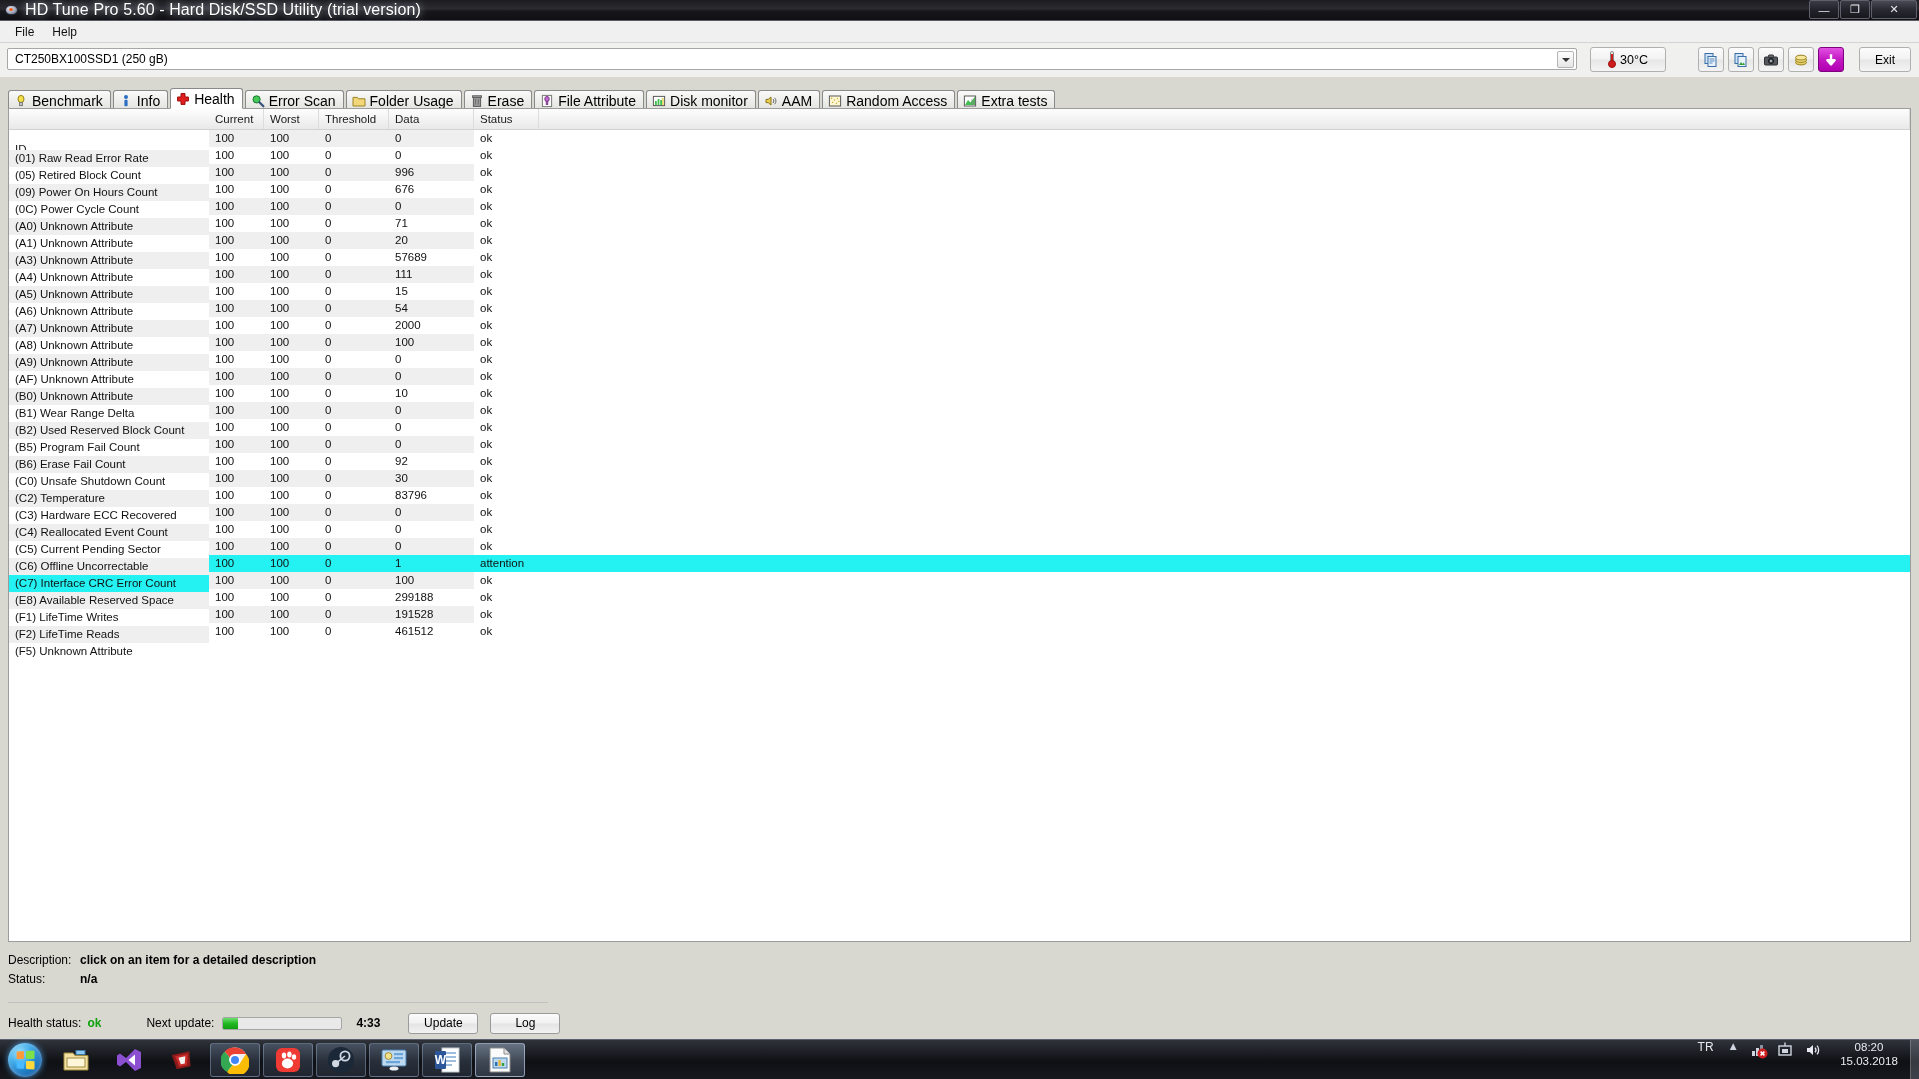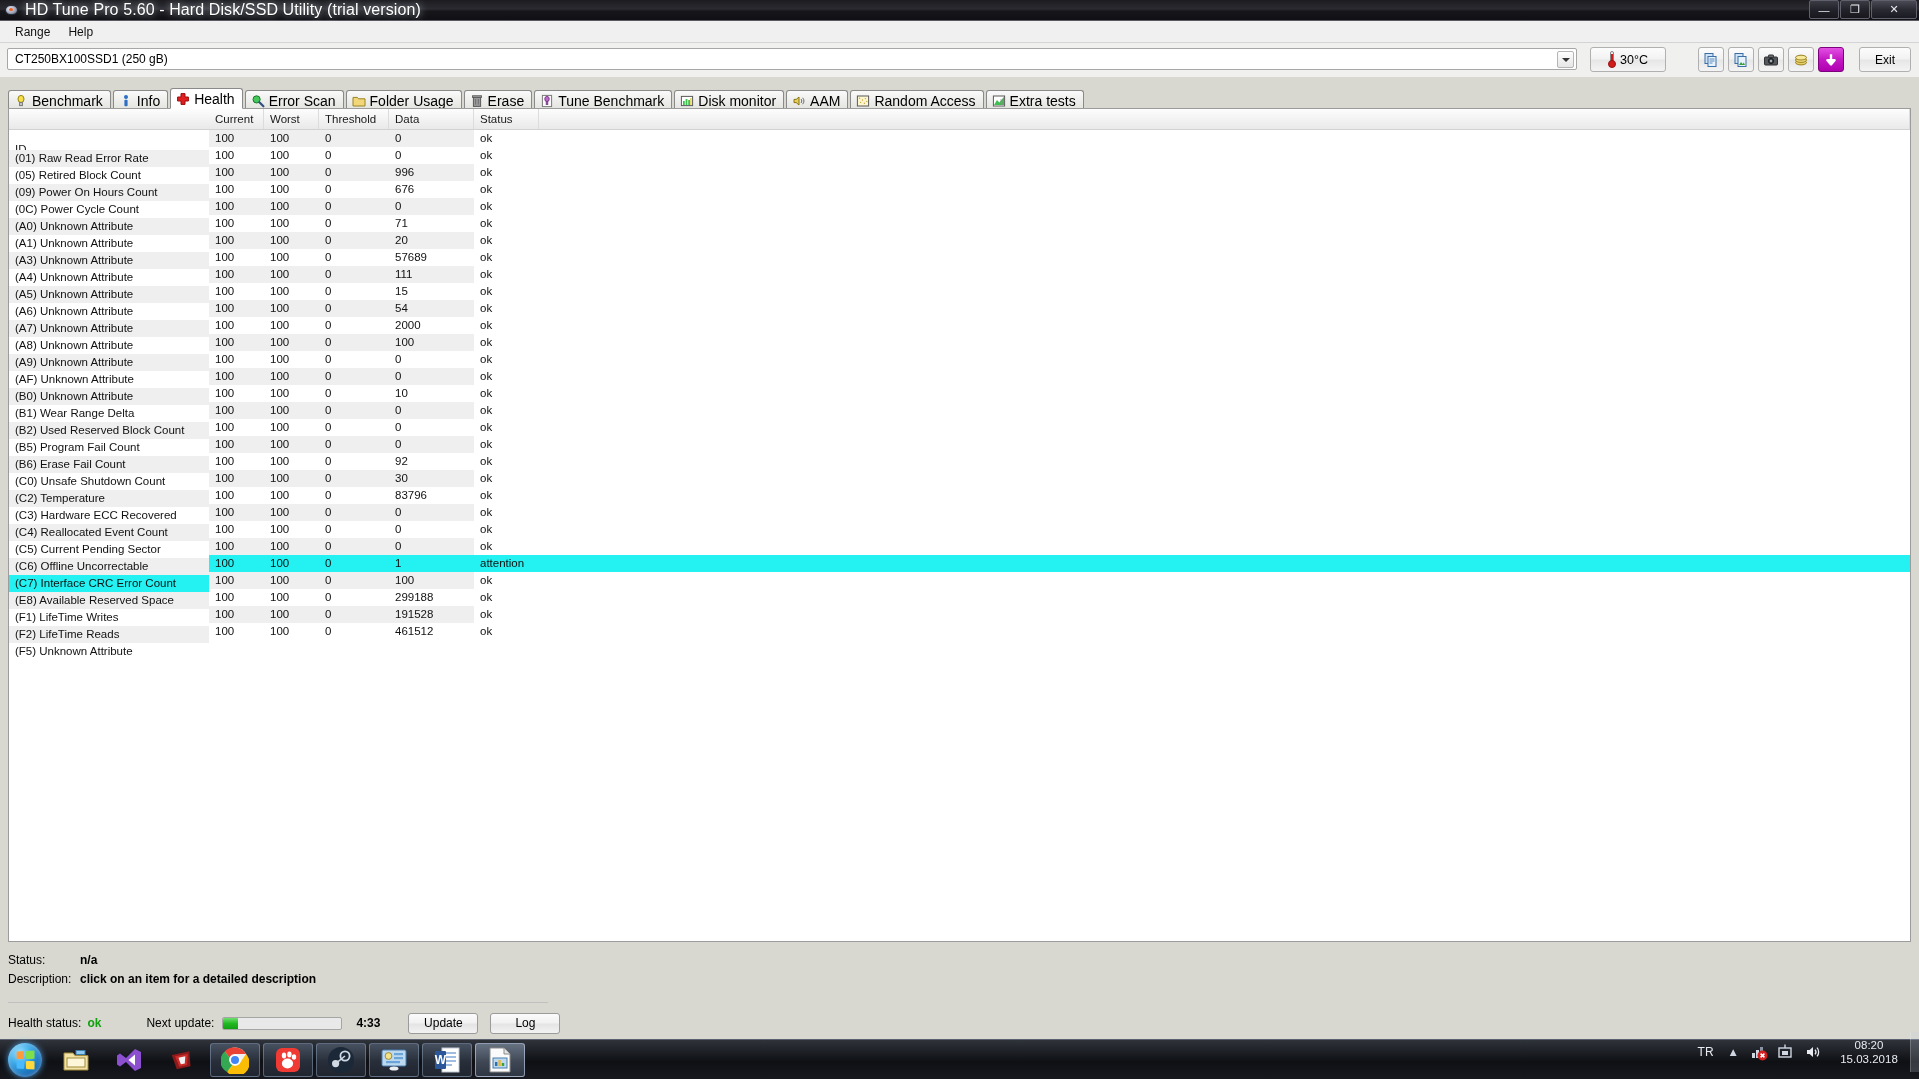--- a/index.html
+++ b/index.html
@@ -262,21 +262,21 @@
     background: linear-gradient(180deg, rgba(120,140,170,.38), rgba(60,72,92,.30));
     border:1px solid rgba(160,180,210,.42);
   }
   .tbitem.active-win {
     background: linear-gradient(180deg, rgba(170,190,215,.48), rgba(90,105,130,.38));
     border:1px solid rgba(200,215,240,.6);
   }
 
   #tray {
     position:absolute; right:0; top:0; height:24px;
-    display:flex; align-items:center; color:#e7eaf0; font-size:11.5px;margin-left:48px;
+    display:flex; align-items:flex-start; color:#e7eaf0; font-size:11.5px;margin-left:48px;
   }
   #tray .tr-lang { margin-right:14px; font-size:12px; }
   #tray .tr-up { margin-right:10px; color:#cfd6e2; }
   #tray .tr-ico { width:20px; height:20px; margin-right:7px; position:relative; }
   #clock {
     width:78px; text-align:center; line-height:14px; margin-right:2px;
   }
   #showdesk { width:9px; height:40px; background:rgba(200,210,225,.22); border-left:1px solid rgba(255,255,255,.2); }
 </style>
 </head>
@@ -291,21 +291,21 @@
     </div>
     <div id="tb-title">HD Tune Pro 5.60 - Hard Disk/SSD Utility (trial version)</div>
     <div id="tb-buttons">
       <div class="tbtn">—</div>
       <div class="tbtn">❐</div>
       <div class="tbtn close">✕</div>
     </div>
   </div>
 
   <div id="menubar">
-    <div class="mi">Range</div>
+    <div class="mi">File</div>
     <div class="mi">Help</div>
   </div>
 
   <div id="toolbar">
 
     <div id="device-combo">
       <span class="val">CT250BX100SSD1 (250 gB)</span>
       <span class="arrow">
           <i></i>
         </span>
@@ -427,21 +427,21 @@
       </div>
 
       <div class="tab">
         <span class="ticon">
           <svg width="14" height="14" viewBox="0 0 14 14">
               <rect x="2.4" y="1.4" width="9.2" height="11.2" fill="#fafafa" stroke="#7a7a7a"></rect>
               <ellipse cx="7" cy="5" rx="2.2" ry="2.6" fill="#c06ad0" stroke="#7a3a8a"></ellipse>
               <rect x="6.3" y="7.4" width="1.4" height="3" fill="#c06ad0" stroke="#7a3a8a"></rect>
             </svg>
         </span>
-        <span>Tune Benchmark</span>
+        <span>File Attribute</span>
       </div>
 
       <div class="tab">
         <span class="ticon">
           <svg width="14" height="14" viewBox="0 0 14 14">
               <rect x="1.4" y="2.4" width="11.2" height="9.2" fill="#fff" stroke="#5a5a5a"></rect>
               <rect x="3" y="7" width="1.8" height="4" fill="#3fbf4f"></rect>
               <rect x="5.6" y="5" width="1.8" height="6" fill="#3fbf4f"></rect>
               <rect x="8.2" y="6" width="1.8" height="5" fill="#3fbf4f"></rect>
               <rect x="10.2" y="4" width="1.4" height="7" fill="#e0d04a"></rect>
@@ -770,26 +770,26 @@
           <div class="cell c-thr">0</div>
           <div class="cell c-dat">461512</div>
           <div class="cell c-sta">ok</div>
           <div class="cell c-pad"></div>
         </div>
       </div>
   </div>
 
   <div id="descbox">
     <div class="drow">
+      <span class="dlabel">Description:</span>
+      <span class="dval">click on an item for a detailed description</span>
+    </div>
+    <div class="drow">
       <span class="dlabel">Status:</span>
       <span class="dval">n/a</span>
-    </div>
-    <div class="drow">
-      <span class="dlabel">Description:</span>
-      <span class="dval">click on an item for a detailed description</span>
     </div>
   </div>
 
   <div id="sep-line"></div>
 
   <div id="statusrow">
     <span class="lbl">Health status:</span>
     <span id="hs-val">ok</span>
     <span id="nu-lbl">Next update:</span>
     <span id="progress">

